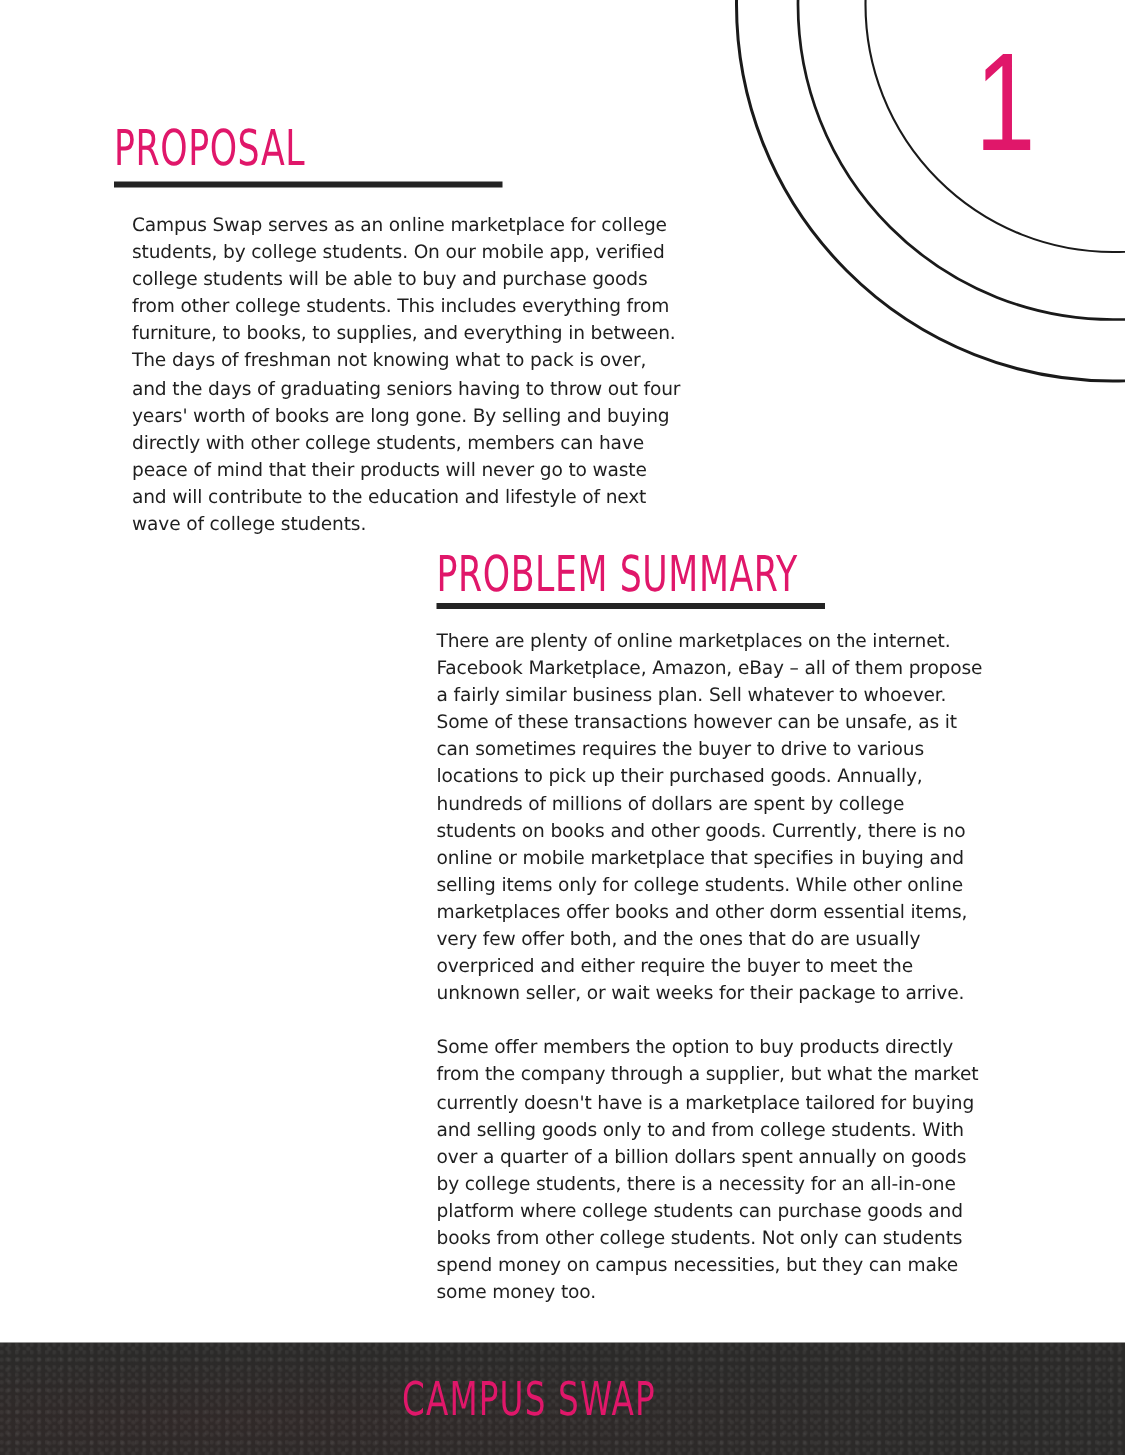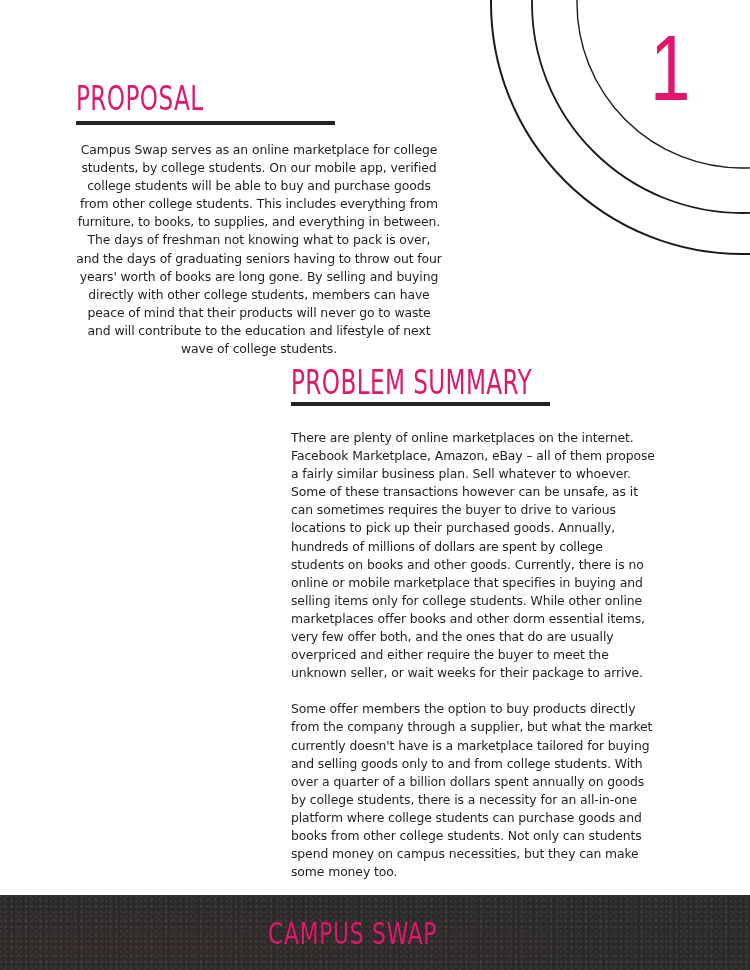--- a/index.html
+++ b/index.html
@@ -24,22 +24,22 @@
     transform: scaleX(0.78); transform-origin: left top;
     white-space: nowrap;
   }
   .rule { position: absolute; height: 4px; background: #232323; }
   .body-text {
     position: absolute; margin: 0;
     font-size: 12.4px; line-height: 18.1px; color: #1f1f1f;
     letter-spacing: -0.1px;
   }
   .body-text p { margin: 0; }
-  .proposal-text { left: 76px; top: 141px; width: 366px; text-align: center; }
-  .problem-text { left: 291px; top: 429px; width: 368px; }
+  .proposal-text { left: 88px; top: 141px; width: 366px; }
+  .problem-text { left: 291px; top: 418px; width: 368px; }
   .problem-text p + p { margin-top: 18px; }
   .footer {
     position: absolute; left: 0; top: 895px; width: 750px; height: 75px;
     background-color: #2b2a29;
     background-image:
       radial-gradient(circle at 20% 30%, rgba(255,255,255,0.05) 0 1px, transparent 2px),
       radial-gradient(circle at 70% 60%, rgba(255,255,255,0.05) 0 1px, transparent 2px),
       radial-gradient(ellipse at 20% 70%, rgba(60,40,40,0.35), transparent 60%);
     background-size: 5px 5px, 7px 7px, 100% 100%;
   }

